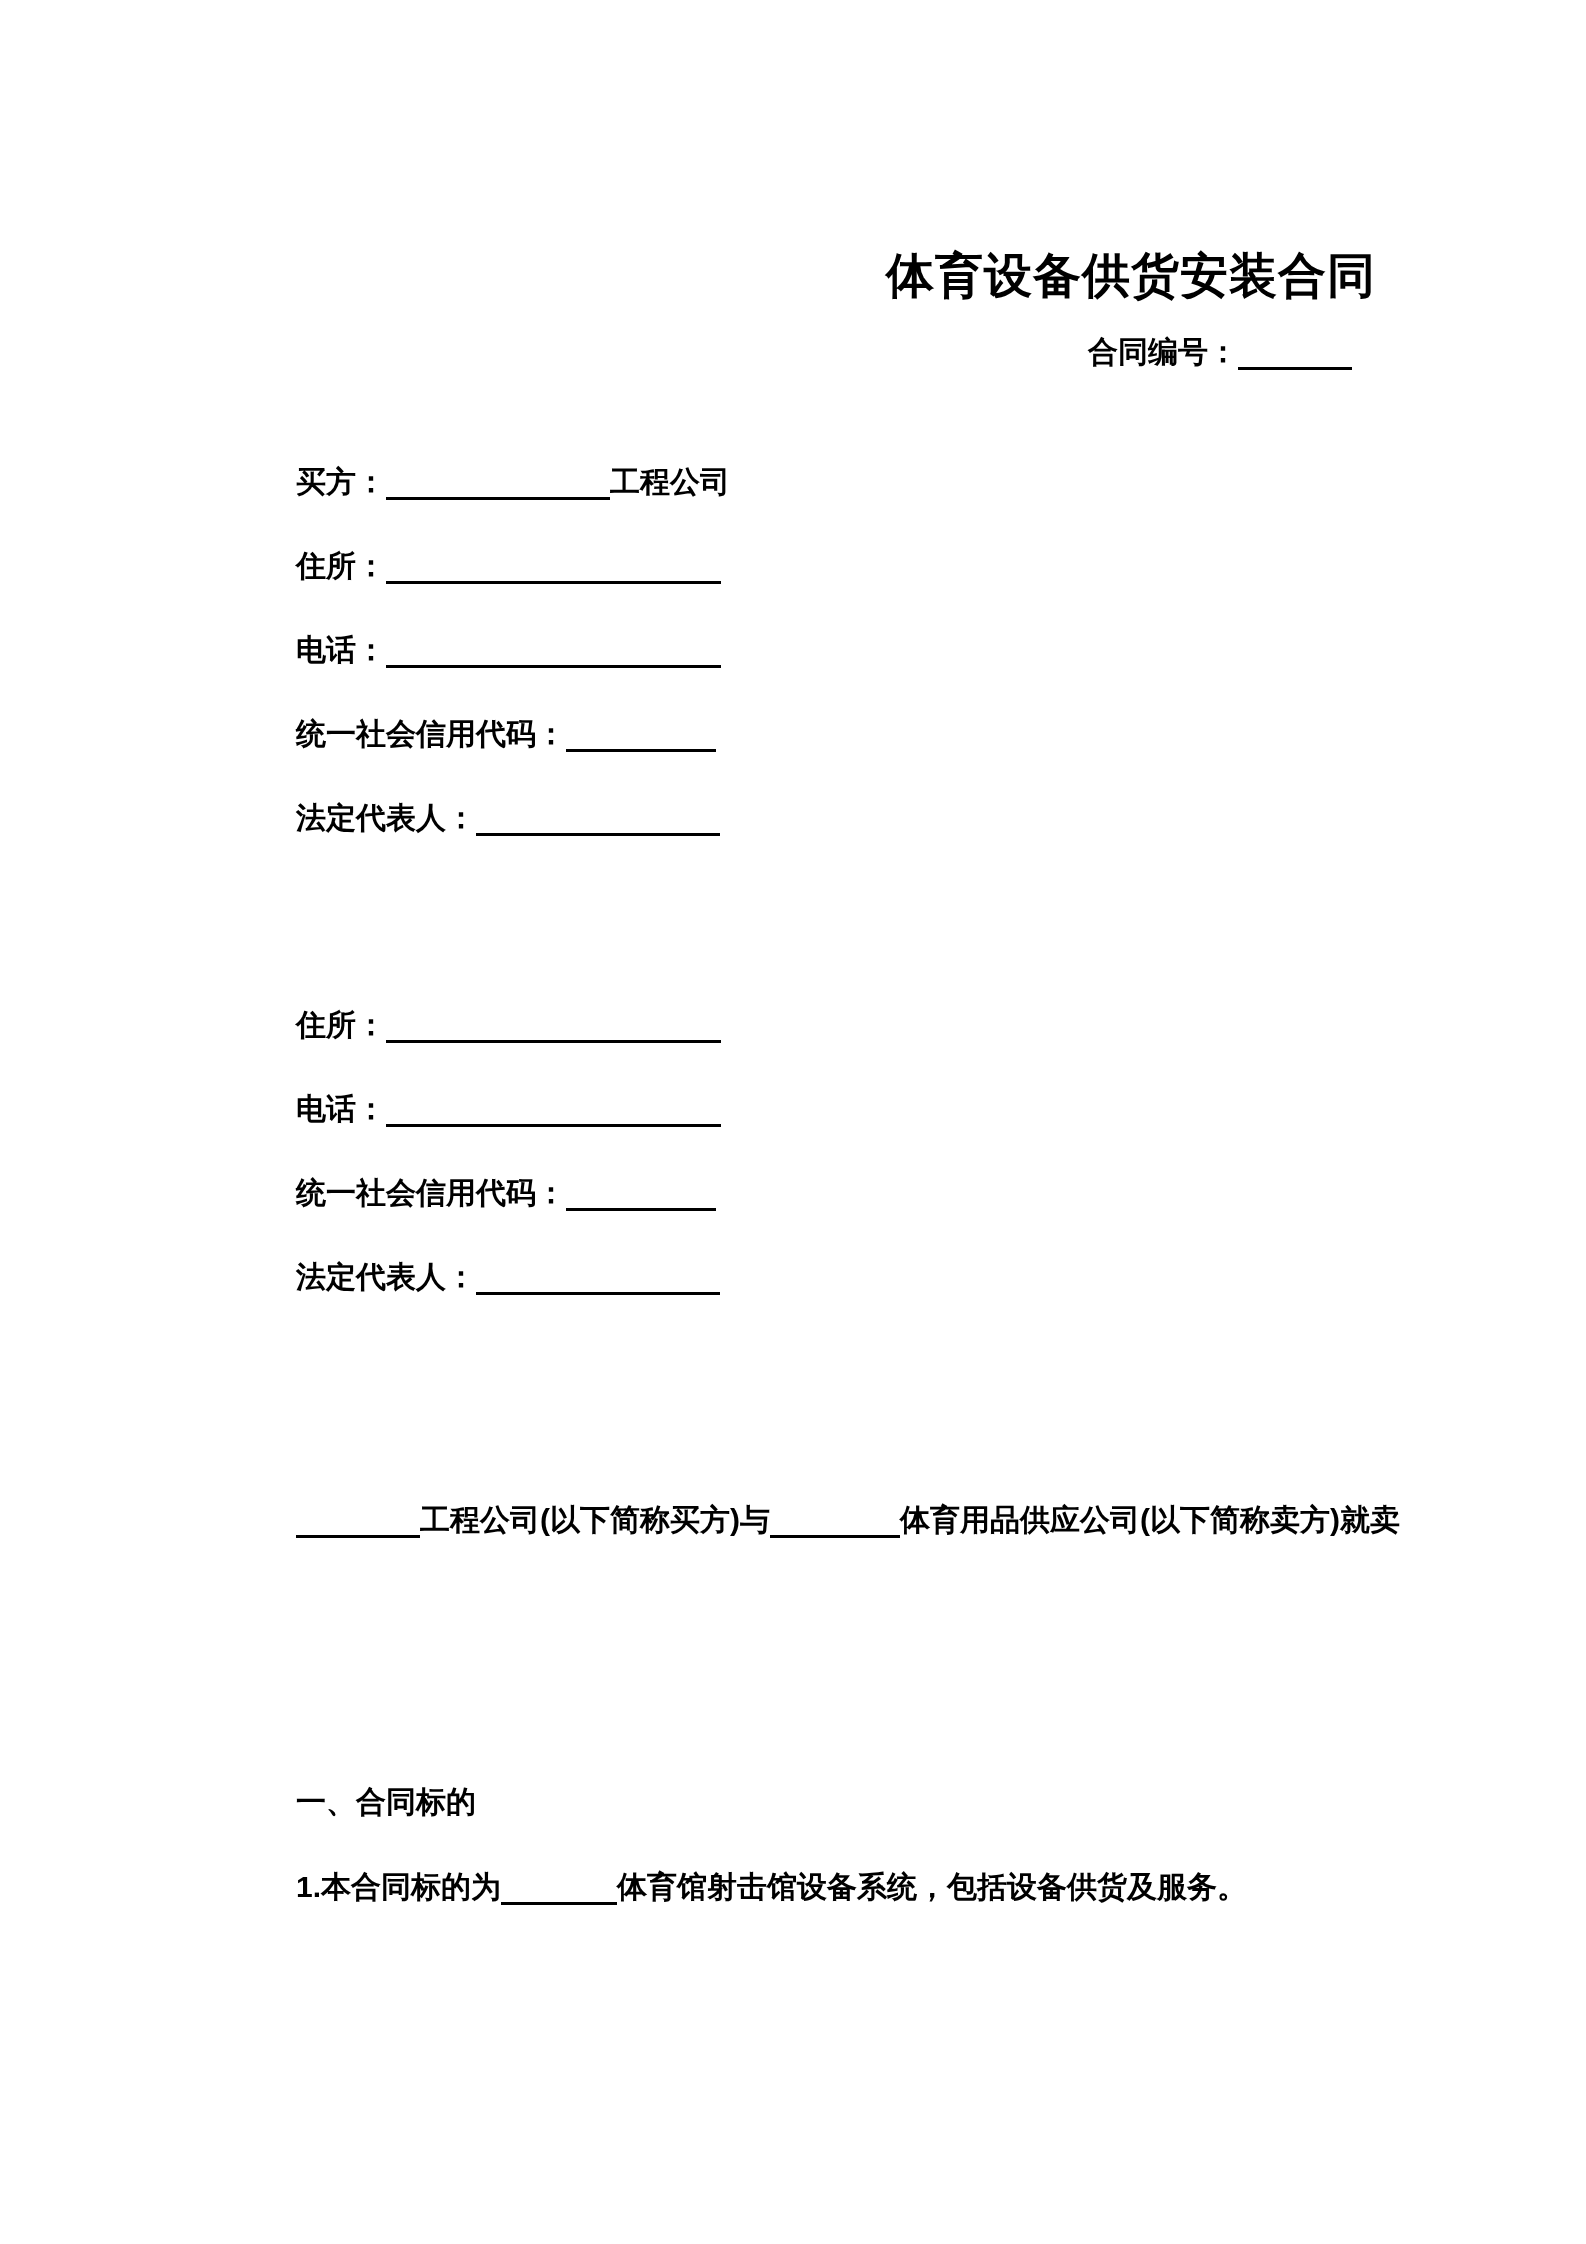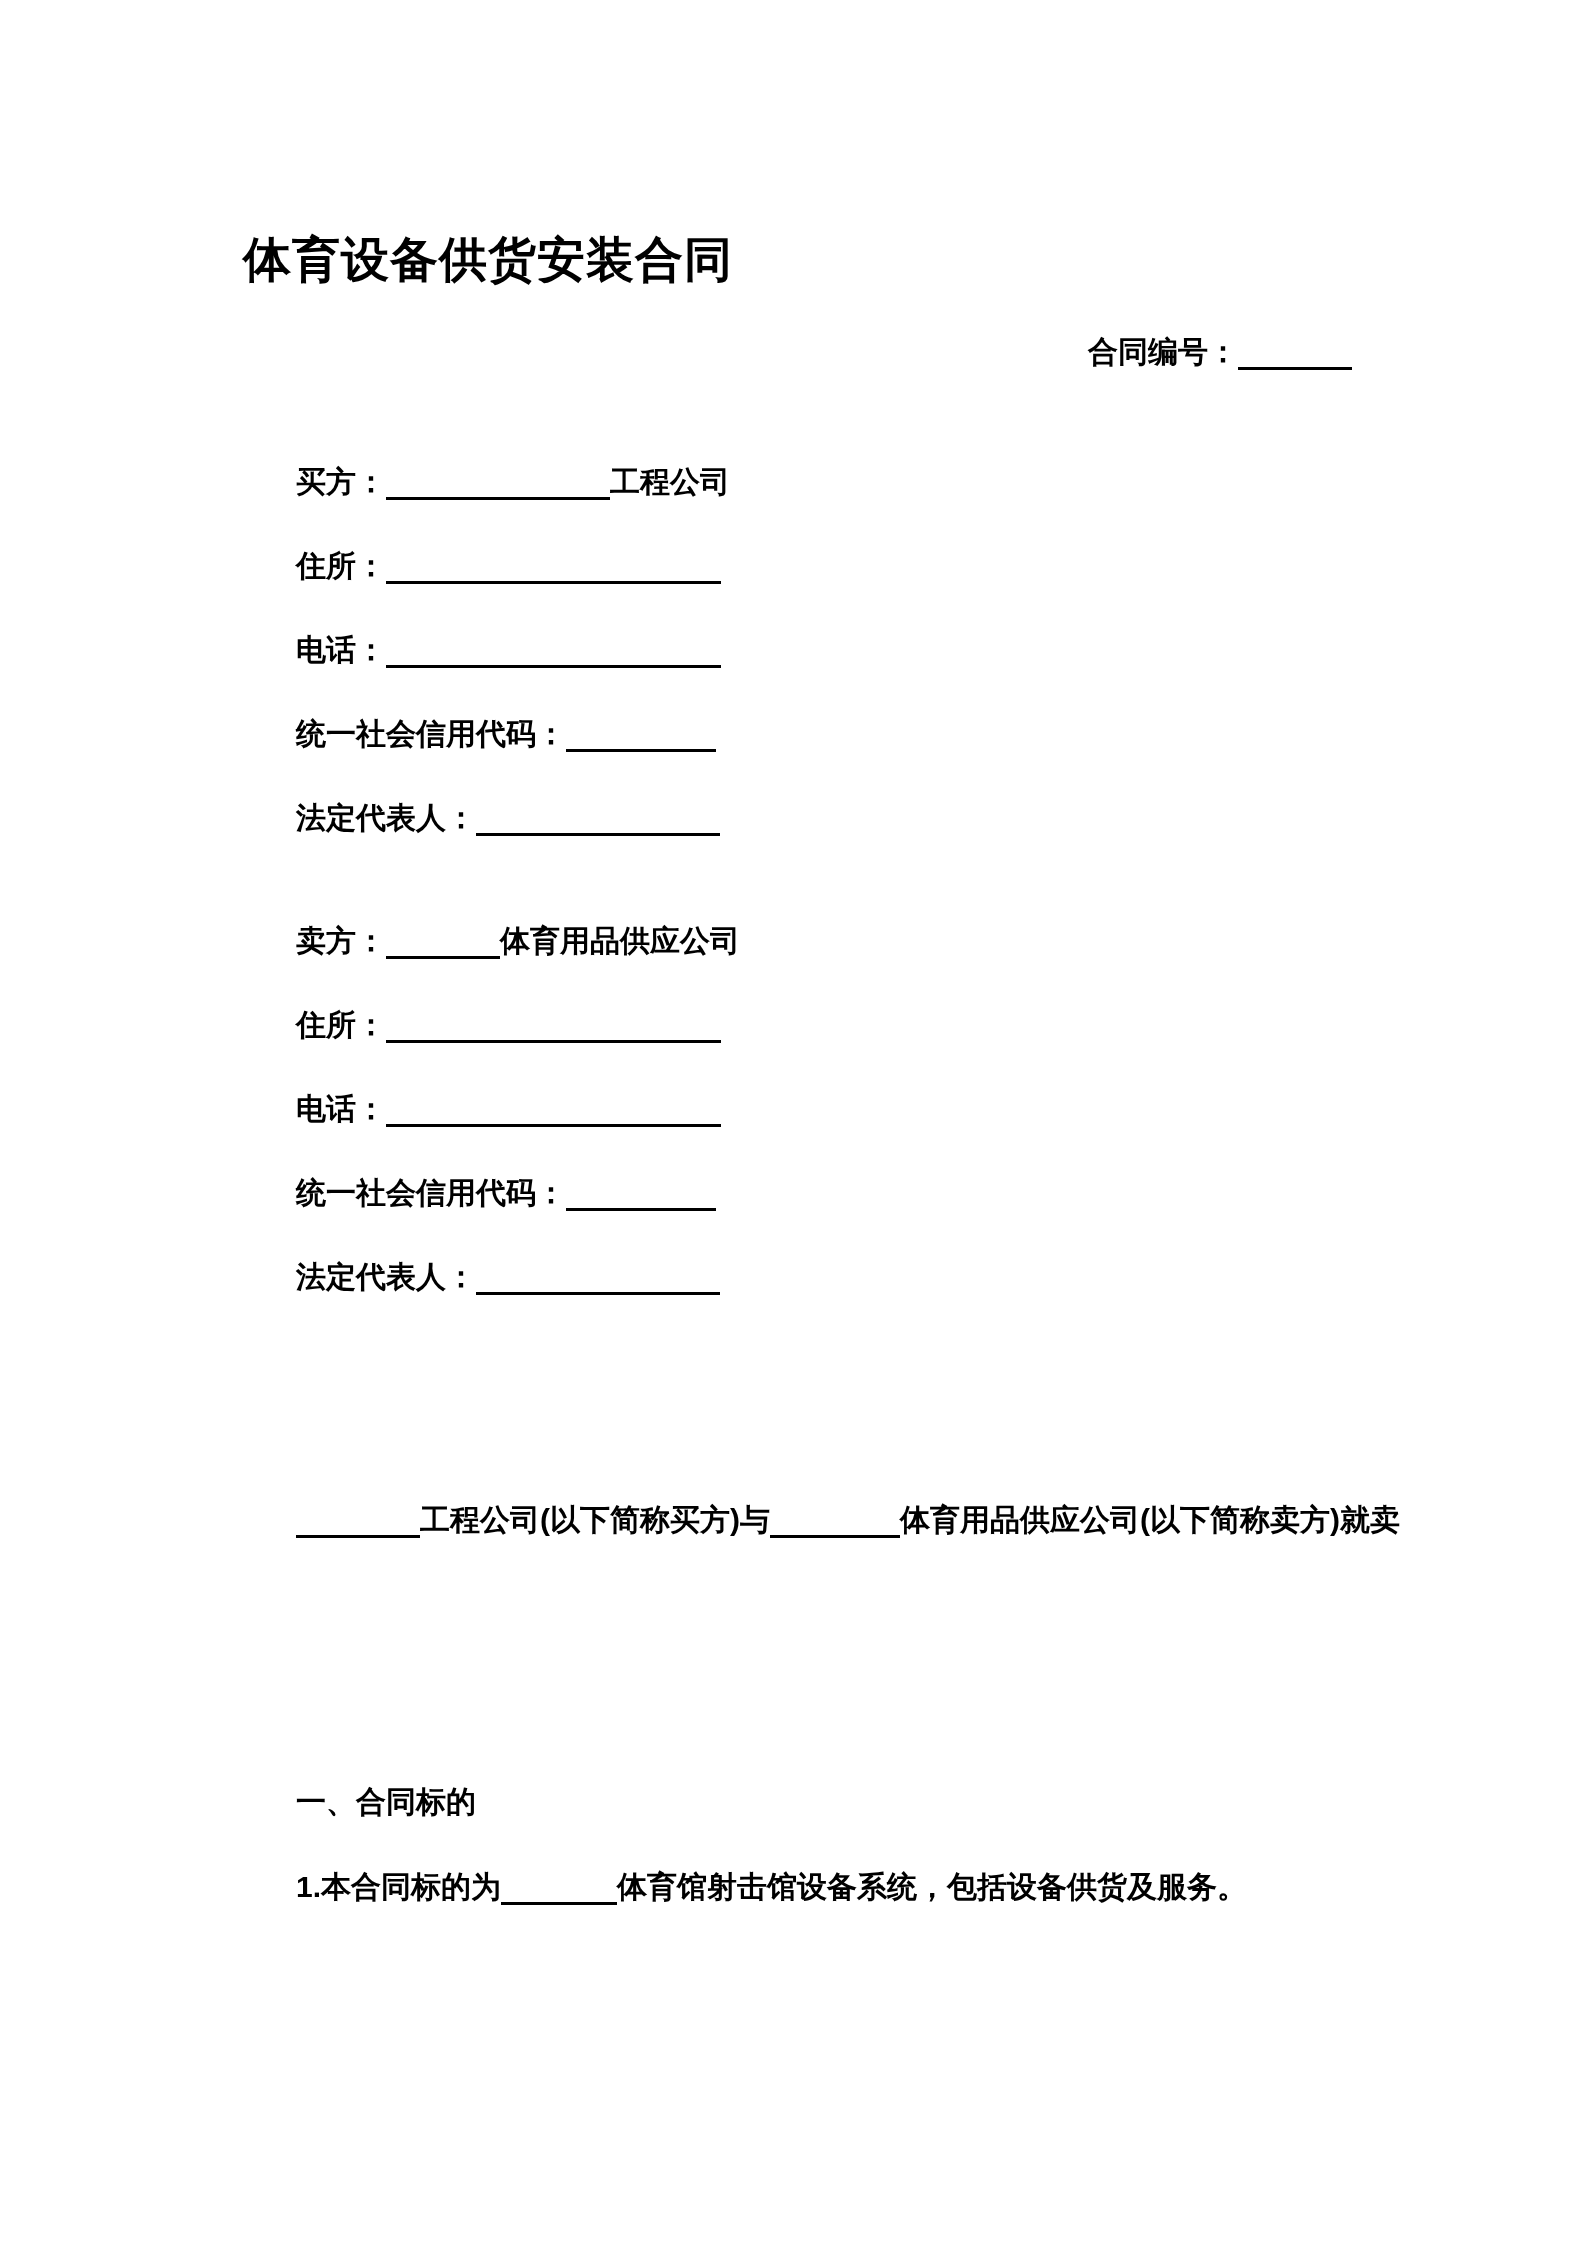--- a/index.html
+++ b/index.html
@@ -12,24 +12,24 @@
     font-weight:700;
     font-size:30px;
     overflow:hidden;
   }
   .content {
     position:absolute; left:243px; top:0;
     width:1117px; height:100%;
   }
   .doc-title {
     position:absolute; top:228px; left:0; width:100%;
-    text-align:left;
+    text-align:right;
     font-size:48px; font-weight:700;
     letter-spacing:1px;
-    margin:0;
+    margin:16px;
   }
   .contract-line {
     position:absolute; top:333px; right:8px;
     white-space:nowrap; line-height:36px;
   }
   .field-line {
     position:absolute; left:53px;
     white-space:nowrap; line-height:36px;
   }
   .blank {
@@ -97,21 +97,20 @@
     <div class="field-line t-buyer"><span>买方：</span><span class="blank bw-buyer"></span><span>工程公司</span></div>
 
     <div class="field-line t-b-addr"><span>住所：</span><span class="blank bw-addr"></span></div>
 
     <div class="field-line t-b-tel"><span>电话：</span><span class="blank bw-addr"></span></div>
 
     <div class="field-line t-b-code"><span>统一社会信用代码：</span><span class="blank bw-code"></span></div>
 
     <div class="field-line t-b-rep"><span>法定代表人：</span><span class="blank bw-rep"></span></div>
 
-    <div class="field-line t-seller"><span>卖方：</span><span class="blank bw-seller"></span><span>体育用品供应公司</span></div>
 
     <div class="field-line t-s-addr"><span>住所：</span><span class="blank bw-addr"></span></div>
 
     <div class="field-line t-s-tel"><span>电话：</span><span class="blank bw-addr"></span></div>
 
     <div class="field-line t-s-code"><span>统一社会信用代码：</span><span class="blank bw-code"></span></div>
 
     <div class="field-line t-s-rep"><span>法定代表人：</span><span class="blank bw-rep"></span></div>
 
 

